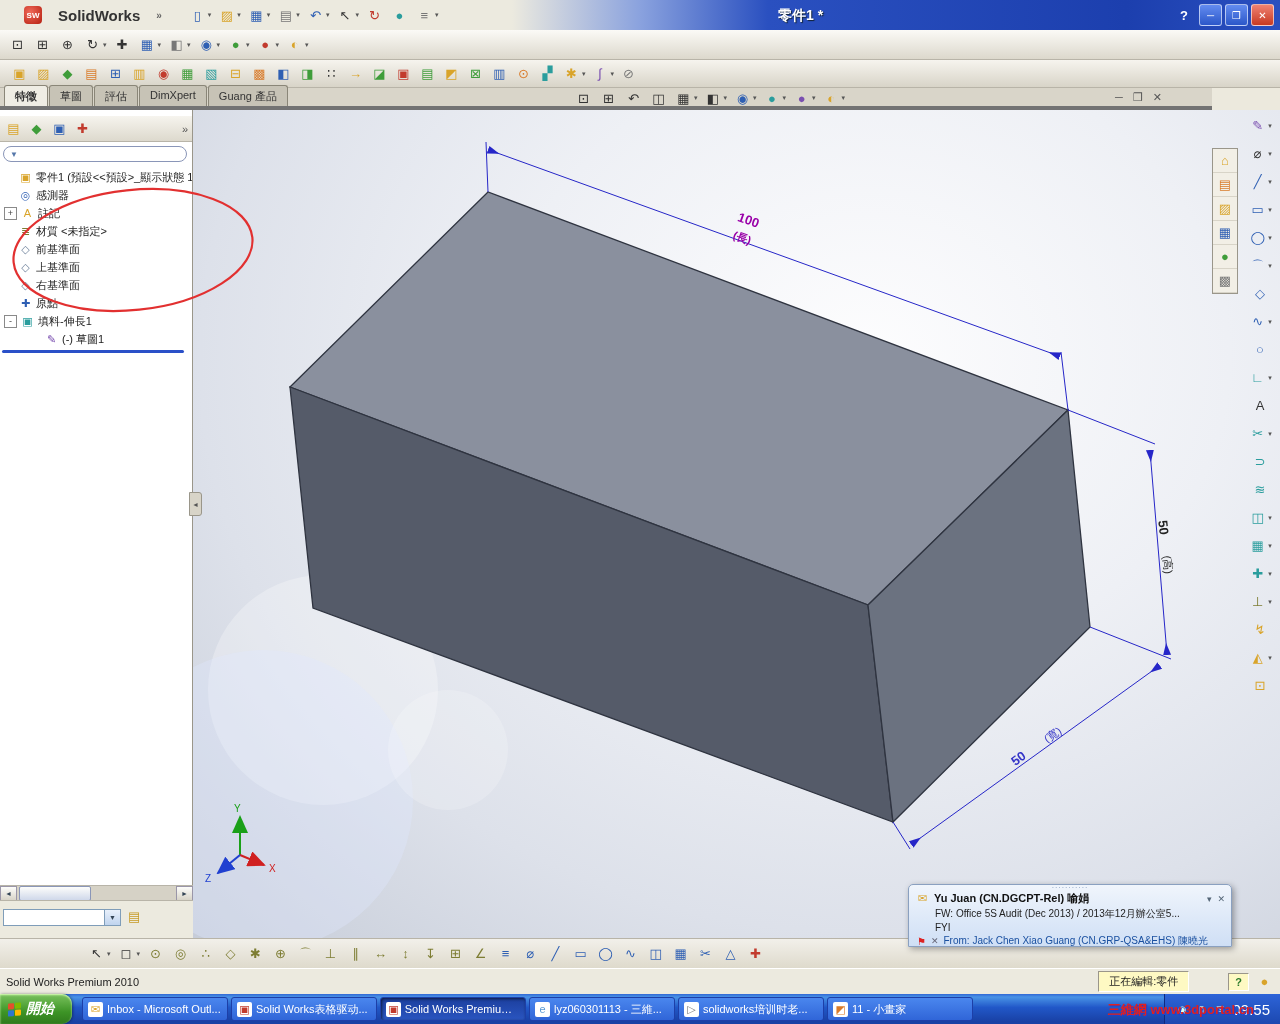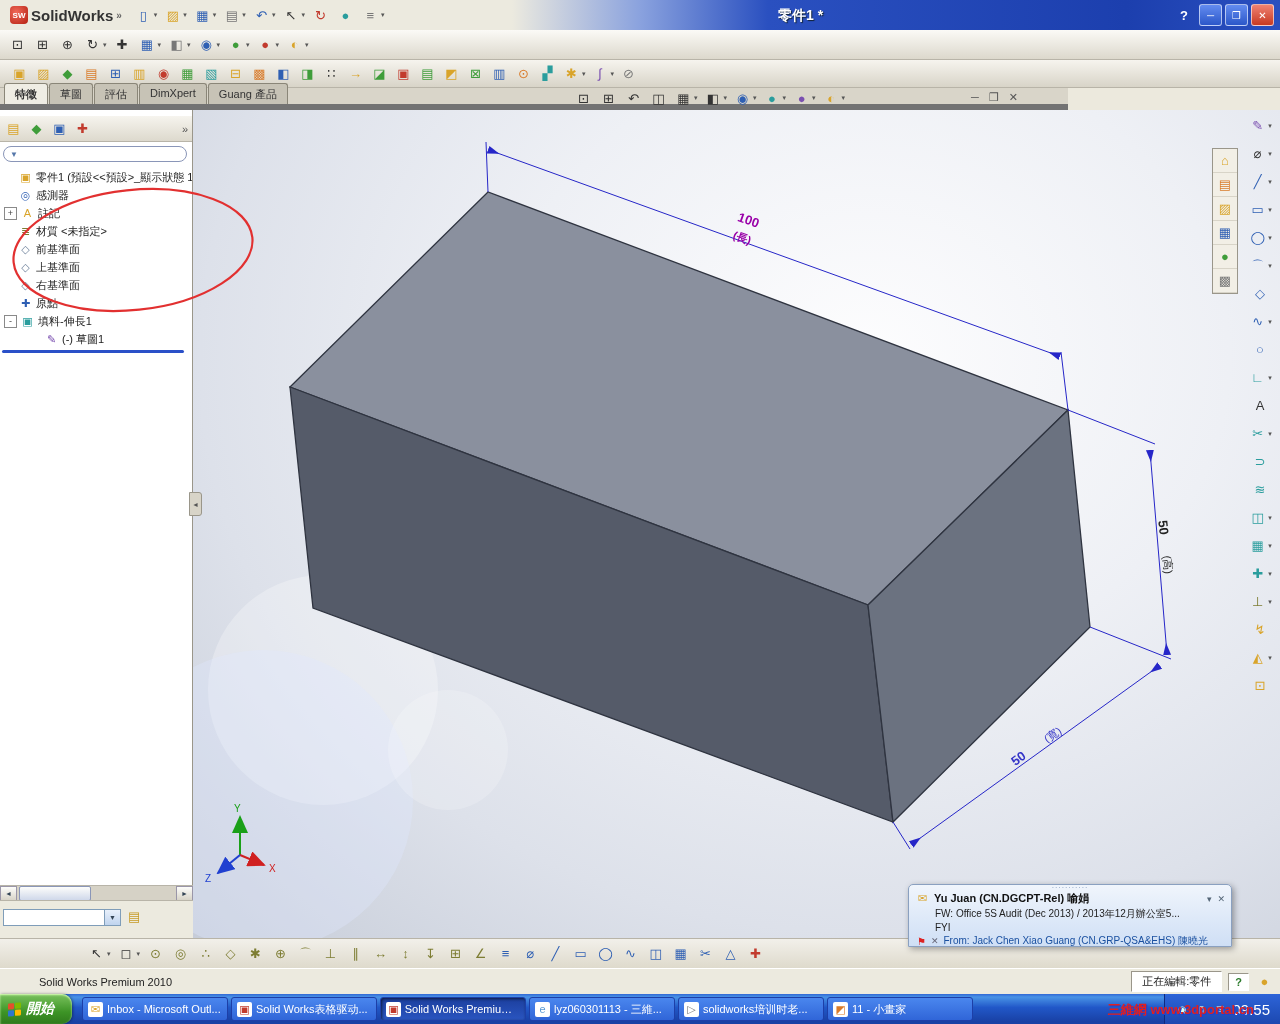--- a/index.html
+++ b/index.html
@@ -9,38 +9,38 @@
   .c-red{color:#c23b2e}.c-green{color:#3f9d3a}.c-blue{color:#2e5fb3}.c-gold{color:#d9a42a}
   .c-orange{color:#d97b2a}.c-teal{color:#2a9d9d}.c-purple{color:#7a4fb0}.c-gray{color:#777}
   .c-dark{color:#333}.c-lblue{color:#5b9bd5}.c-olive{color:#7d7d33}.c-slate{color:#6b7f99}
   .ico{width:19px;height:19px;display:inline-flex;align-items:center;justify-content:center;font-size:13px;}
   .tbtn{display:inline-flex;align-items:center;gap:1px;padding:1px 2px;border-radius:2px;cursor:default;}
   .caret{font-size:7px;color:#555;}
   
   .titlebar{position:absolute;left:0;top:0;width:1280px;height:30px;display:flex;align-items:center;
     background:linear-gradient(90deg,#eceadf 0%,#eceadf 40%,#8aa2de 50%,#2a50c0 60%,#1c3fae 88%,#2a50c0 100%);
     border-bottom:1px solid #b8b4a8;}
-  .logo{display:flex;align-items:center;gap:3px;padding:0 10px;font-weight:bold;font-size:15px;color:#333;}
+  .logo{display:flex;align-items:center;gap:16px;padding:0 24px;font-weight:bold;font-size:15px;color:#333;}
   .logo-badge{width:18px;height:18px;border-radius:4px;background:radial-gradient(circle at 35% 35%,#f06a5a,#b51f10);
     color:#fff;font-size:8px;font-weight:bold;display:flex;align-items:center;justify-content:center;}
   .logo-ch{font-size:10px;color:#666;}
   .tb{display:flex;align-items:center;gap:2px;}
   .win-title{position:absolute;left:778px;top:7px;color:#fff;font-weight:bold;font-size:14px;text-shadow:1px 1px 1px #123;}
   .win-ctrls{position:absolute;right:6px;top:4px;display:flex;align-items:center;gap:3px;}
   .help-q{color:#fff;font-weight:bold;font-size:13px;margin-right:8px;}
   .winbtn{width:21px;height:20px;border-radius:3px;border:1px solid #ffffff99;color:#fff;font-size:10px;
     background:linear-gradient(#638cf0,#2b57c9);display:flex;align-items:center;justify-content:center;}
   .winbtn.close{background:linear-gradient(#ef8272,#c83a22);}
   
   .toolbar2{position:absolute;left:0;top:30px;width:1280px;height:30px;display:flex;align-items:center;gap:2px;
     padding-left:6px;background:linear-gradient(#fbfaf6,#dcd8cc);border-bottom:1px solid #b8b4a8;box-sizing:border-box;}
   .toolbar3{position:absolute;left:0;top:60px;width:1280px;height:28px;display:flex;align-items:center;gap:1px;
     padding-left:8px;background:linear-gradient(#f6f4ee,#d8d4c8);border-bottom:1px solid #b8b4a8;box-sizing:border-box;}
   
-  .tabstrip{position:absolute;left:0;top:88px;width:1068px;height:22px;background:#d9d5c9;border-bottom:6px solid #737373;box-sizing:border-box;}
+  .tabstrip{position:absolute;left:0;top:88px;width:1212px;height:22px;background:#d9d5c9;border-bottom:4px solid #737373;box-sizing:border-box;}
   .tabs{position:absolute;left:4px;bottom:0;display:flex;gap:1px;}
   .tab{padding:3px 10px 2px;border:1px solid #8a8678;border-bottom:none;background:#c7c3b6;border-radius:3px 3px 0 0;font-size:11px;color:#333;}
   .tab.active{background:#efede4;font-weight:bold;}
   .hud{position:absolute;left:572px;top:-1px;height:22px;display:flex;align-items:center;gap:2px;}
   .docctrl{position:absolute;right:50px;top:3px;display:flex;gap:10px;color:#555;font-size:11px;font-weight:bold;}
   
   .left-panel{position:absolute;left:0;top:110px;width:193px;height:828px;background:#fff;border-right:1px solid #9a968a;box-sizing:border-box;z-index:10;}
   .panel-tabs{position:absolute;left:0;top:6px;width:100%;height:26px;background:linear-gradient(#f6f4ee,#ddd9cd);
     border-bottom:1px solid #b8b4a8;display:flex;align-items:center;gap:4px;padding:0 4px;box-sizing:border-box;}
   .panel-overflow{margin-left:auto;color:#555;font-size:11px;}
@@ -73,23 +73,23 @@
   .right-toolbar{position:absolute;right:2px;top:112px;width:36px;display:flex;flex-direction:column;gap:1px;align-items:center;z-index:20;}
   .rt-item{display:flex;align-items:center;gap:1px;height:27px;}
   .taskpane{position:absolute;right:42px;top:148px;width:24px;background:#f2efe6;border:1px solid #9a968a;
     display:flex;flex-direction:column;z-index:15;}
   .tp-item{height:23px;display:flex;align-items:center;justify-content:center;font-size:13px;border-bottom:1px solid #d8d4c8;}
   
   .snaprow{position:absolute;left:0;top:938px;width:1280px;height:30px;display:flex;align-items:center;gap:2px;
     padding-left:85px;background:linear-gradient(#f2f0ea,#dedacc);border-top:1px solid #b8b4a8;box-sizing:border-box;}
   .statusbar{position:absolute;left:0;top:968px;width:1280px;height:26px;background:#eceadf;border-top:1px solid #fff;
     display:flex;align-items:center;box-sizing:border-box;}
-  .status-left{padding-left:6px;color:#222;margin-left:33px;}
+  .status-left{padding-left:6px;color:#222;}
   .status-right{margin-left:auto;display:flex;align-items:center;gap:6px;padding-right:6px;}
-  .status-cell{border:1px solid;border-color:#9a968a #fff #fff #9a968a;padding:2px 10px;background:#ffffff;}
+  .status-cell{border:1px solid;border-color:#9a968a #fff #fff #9a968a;padding:2px 10px;background:#fef9c3;margin-left:33px;}
   .taskbar{position:absolute;left:0;top:994px;width:1280px;height:30px;display:flex;align-items:stretch;
     background:linear-gradient(#3168d5,#4993e6 10%,#2157c8 45%,#1941a5 92%);justify-content:space-between;}
   .startbtn{display:flex;align-items:center;gap:5px;padding:0 18px 0 8px;border-radius:0 10px 10px 0;
     background:linear-gradient(#7ac25e,#3d9426 60%,#2f7a1c);color:#fff;font-weight:bold;font-style:italic;font-size:14px;
     box-shadow:inset 0 1px 2px #dfb,1px 0 3px #0006;}
   .winflag{display:grid;grid-template-columns:6px 6px;grid-template-rows:6px 6px;gap:1px;transform:skewY(-6deg);}
   .winflag span{border-radius:1px;}
   .task-buttons{display:flex;gap:3px;margin-left:10px;align-items:center;}
   .taskbtn{width:146px;height:24px;border-radius:3px;border:1px solid #1d3fa8;display:flex;align-items:center;gap:4px;
     padding:0 5px;background:linear-gradient(#4a86ee,#3065d8);color:#fff;font-size:11px;box-sizing:border-box;}

